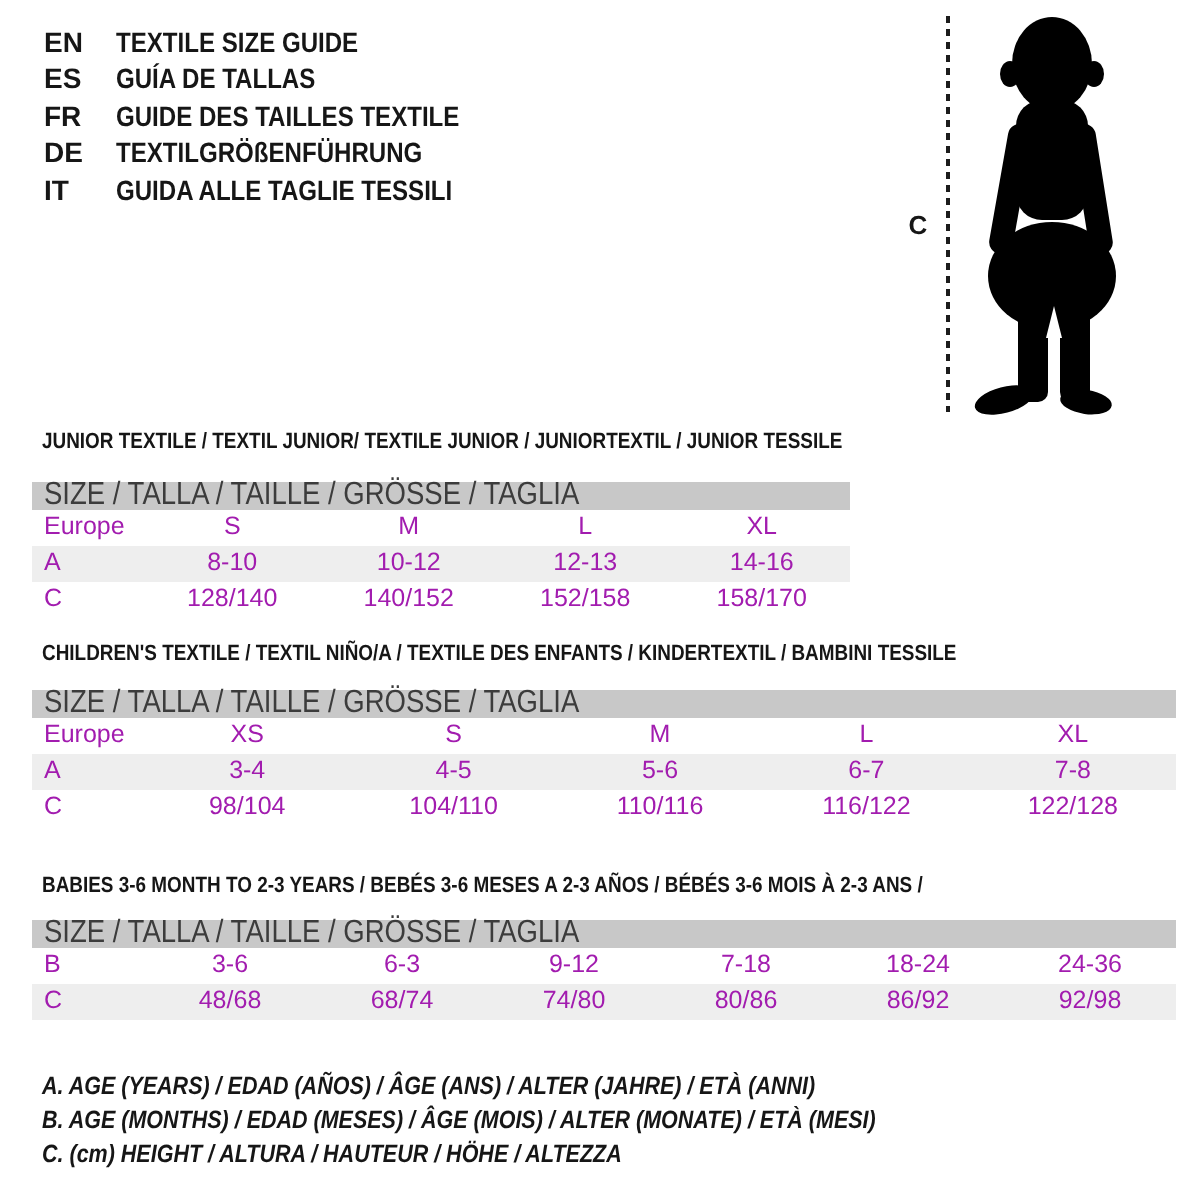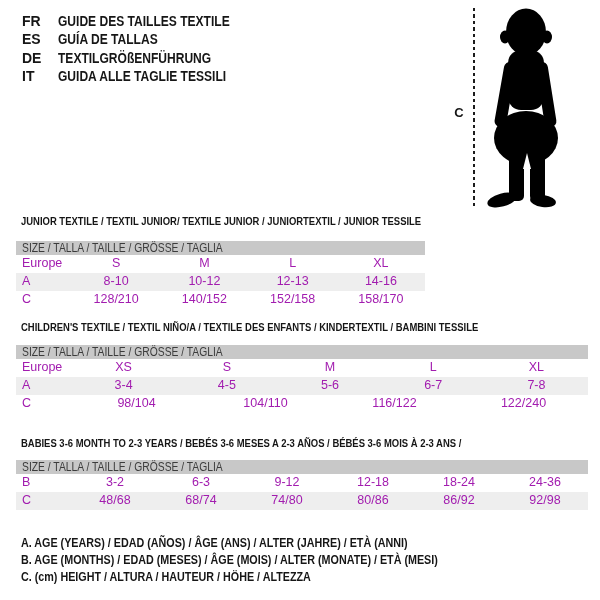--- a/index.html
+++ b/index.html
@@ -22,47 +22,51 @@
   .section{position:absolute;left:16px;}
   .section-junior{top:214px;width:409px;}
   .section-children{top:320px;width:572px;}
   .section-babies{top:436px;width:572px;}
   .sec-title{padding-left:5px;line-height:15px;font-weight:bold;font-size:11px;color:#161616;}
   .section-junior .sec-table{margin-top:12px;}
   .section-children .sec-table{margin-top:10px;}
   .section-babies .sec-table{margin-top:9px;}
 
   .size-bar{height:14px;line-height:14.5px;background:#c8c8c8;padding-left:6px;
-            font-size:12px;color:#3c3c3c;}
+            font-size:16px;color:#3c3c3c;}
   .t-row{display:flex;height:18px;line-height:17px;font-size:12.5px;color:#a21caf;}
   .t-row.shaded{background:#eeeeee;}
   .t-label{width:50px;padding-left:6px;}
   .t-cell{flex:1;text-align:center;}
 
   
   .footnotes{position:absolute;left:16px;top:535px;}
   .footnote-line{height:17px;line-height:17px;padding-left:5px;font-weight:bold;
-                 font-size:12.5px;color:#161616;}
+                 font-size:12.5px;color:#161616;font-style:italic;}
 
   
   .condense{display:inline-block;transform:scaleX(.86);transform-origin:0 50%;white-space:nowrap;}
 </style>
 </head>
 <body>
 
 <div class="page">
 
   <div class="lang-header" id="lang-header">
       <div class="lang-row">
-        <span class="lang-code">FR</span>
-        <span class="condense">GUIDE DES TAILLES TEXTILE</span>
+        <span class="lang-code">EN</span>
+        <span class="condense">TEXTILE SIZE GUIDE</span>
       </div>
       <div class="lang-row">
         <span class="lang-code">ES</span>
         <span class="condense">GUÍA DE TALLAS</span>
+      </div>
+      <div class="lang-row">
+        <span class="lang-code">FR</span>
+        <span class="condense">GUIDE DES TAILLES TEXTILE</span>
       </div>
       <div class="lang-row">
         <span class="lang-code">DE</span>
         <span class="condense">TEXTILGRÖßENFÜHRUNG</span>
       </div>
       <div class="lang-row">
         <span class="lang-code">IT</span>
         <span class="condense">GUIDA ALLE TAGLIE TESSILI</span>
       </div>
     </div>
@@ -105,21 +109,21 @@
           </div>
           <div class="t-row shaded">
             <span class="t-label">A</span>
             <span class="t-cell">8-10</span>
             <span class="t-cell">10-12</span>
             <span class="t-cell">12-13</span>
             <span class="t-cell">14-16</span>
           </div>
           <div class="t-row">
             <span class="t-label">C</span>
-            <span class="t-cell">128/210</span>
+            <span class="t-cell">128/140</span>
             <span class="t-cell">140/152</span>
             <span class="t-cell">152/158</span>
             <span class="t-cell">158/170</span>
           </div>
         </div>
       </div>
       <div class="section section-children">
         <div class="sec-title"><span class="condense">CHILDREN'S TEXTILE / TEXTIL NIÑO/A / TEXTILE DES ENFANTS / KINDERTEXTIL / BAMBINI TESSILE</span></div>
         <div class="sec-table">
           <div class="size-bar"><span class="condense">SIZE / TALLA / TAILLE / GRÖSSE / TAGLIA</span></div>
@@ -136,35 +140,36 @@
             <span class="t-cell">3-4</span>
             <span class="t-cell">4-5</span>
             <span class="t-cell">5-6</span>
             <span class="t-cell">6-7</span>
             <span class="t-cell">7-8</span>
           </div>
           <div class="t-row">
             <span class="t-label">C</span>
             <span class="t-cell">98/104</span>
             <span class="t-cell">104/110</span>
+            <span class="t-cell">110/116</span>
             <span class="t-cell">116/122</span>
-            <span class="t-cell">122/240</span>
+            <span class="t-cell">122/128</span>
           </div>
         </div>
       </div>
       <div class="section section-babies">
         <div class="sec-title"><span class="condense">BABIES 3-6 MONTH TO 2-3 YEARS / BEBÉS 3-6 MESES A 2-3 AÑOS / BÉBÉS 3-6 MOIS À 2-3 ANS /</span></div>
         <div class="sec-table">
           <div class="size-bar"><span class="condense">SIZE / TALLA / TAILLE / GRÖSSE / TAGLIA</span></div>
           <div class="t-row">
             <span class="t-label">B</span>
-            <span class="t-cell">3-2</span>
+            <span class="t-cell">3-6</span>
             <span class="t-cell">6-3</span>
             <span class="t-cell">9-12</span>
-            <span class="t-cell">12-18</span>
+            <span class="t-cell">7-18</span>
             <span class="t-cell">18-24</span>
             <span class="t-cell">24-36</span>
           </div>
           <div class="t-row shaded">
             <span class="t-label">C</span>
             <span class="t-cell">48/68</span>
             <span class="t-cell">68/74</span>
             <span class="t-cell">74/80</span>
             <span class="t-cell">80/86</span>
             <span class="t-cell">86/92</span>

